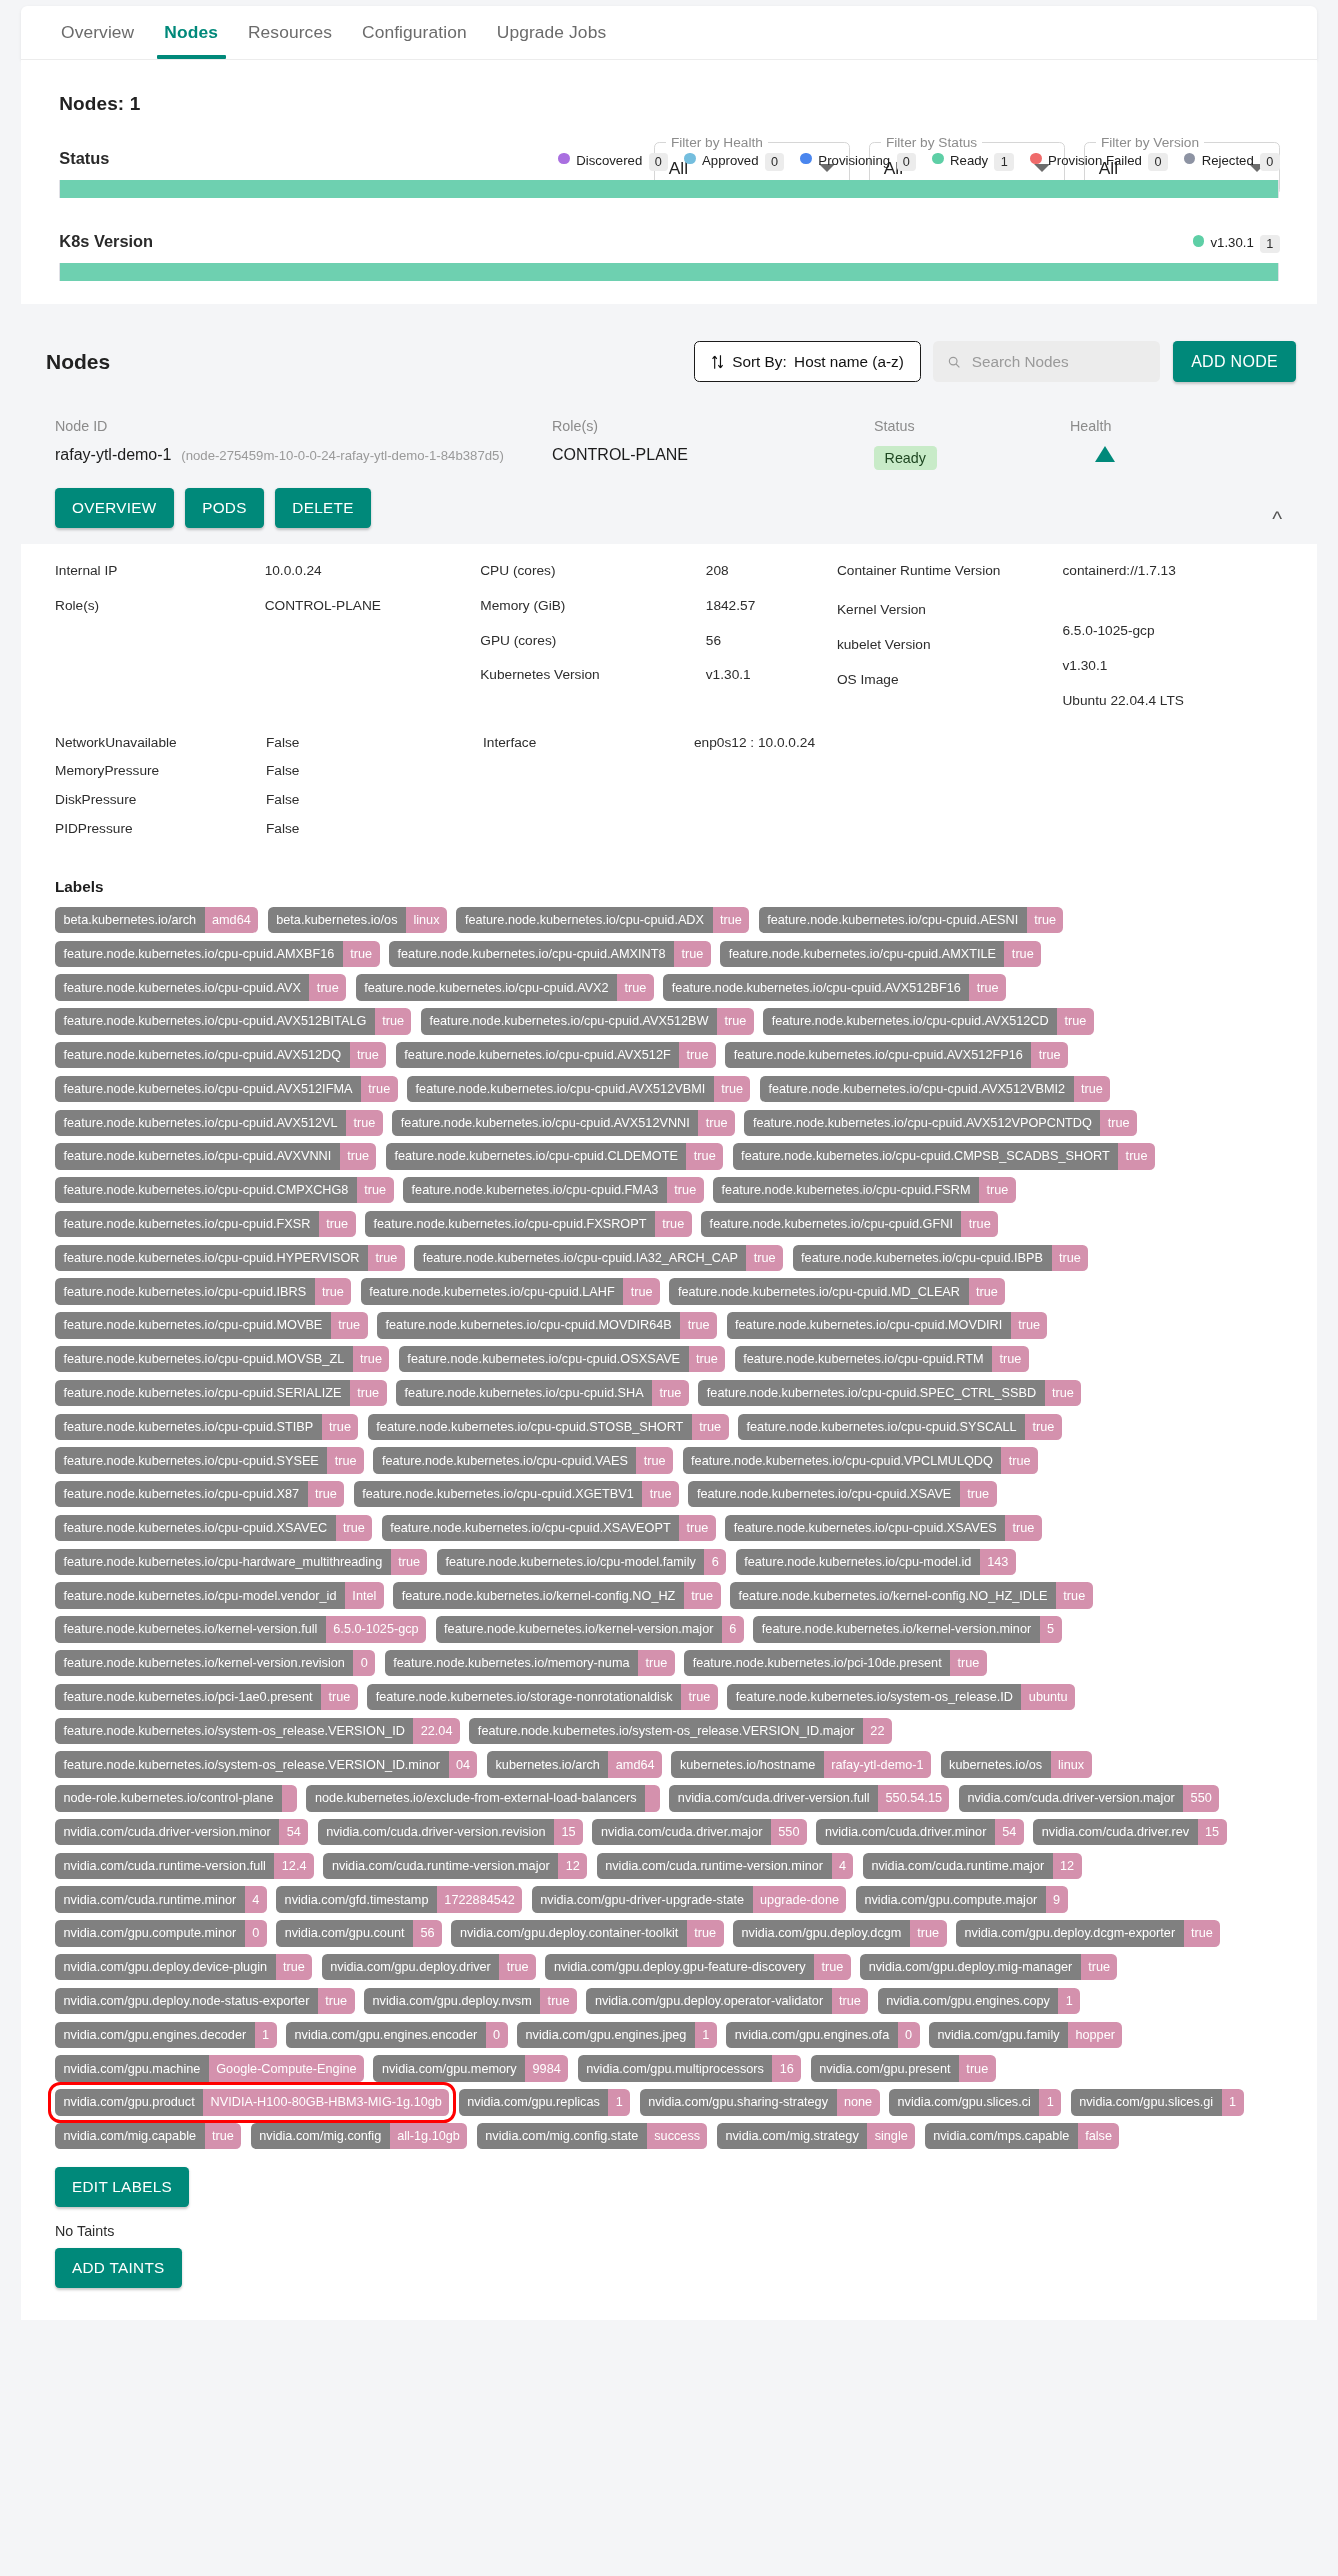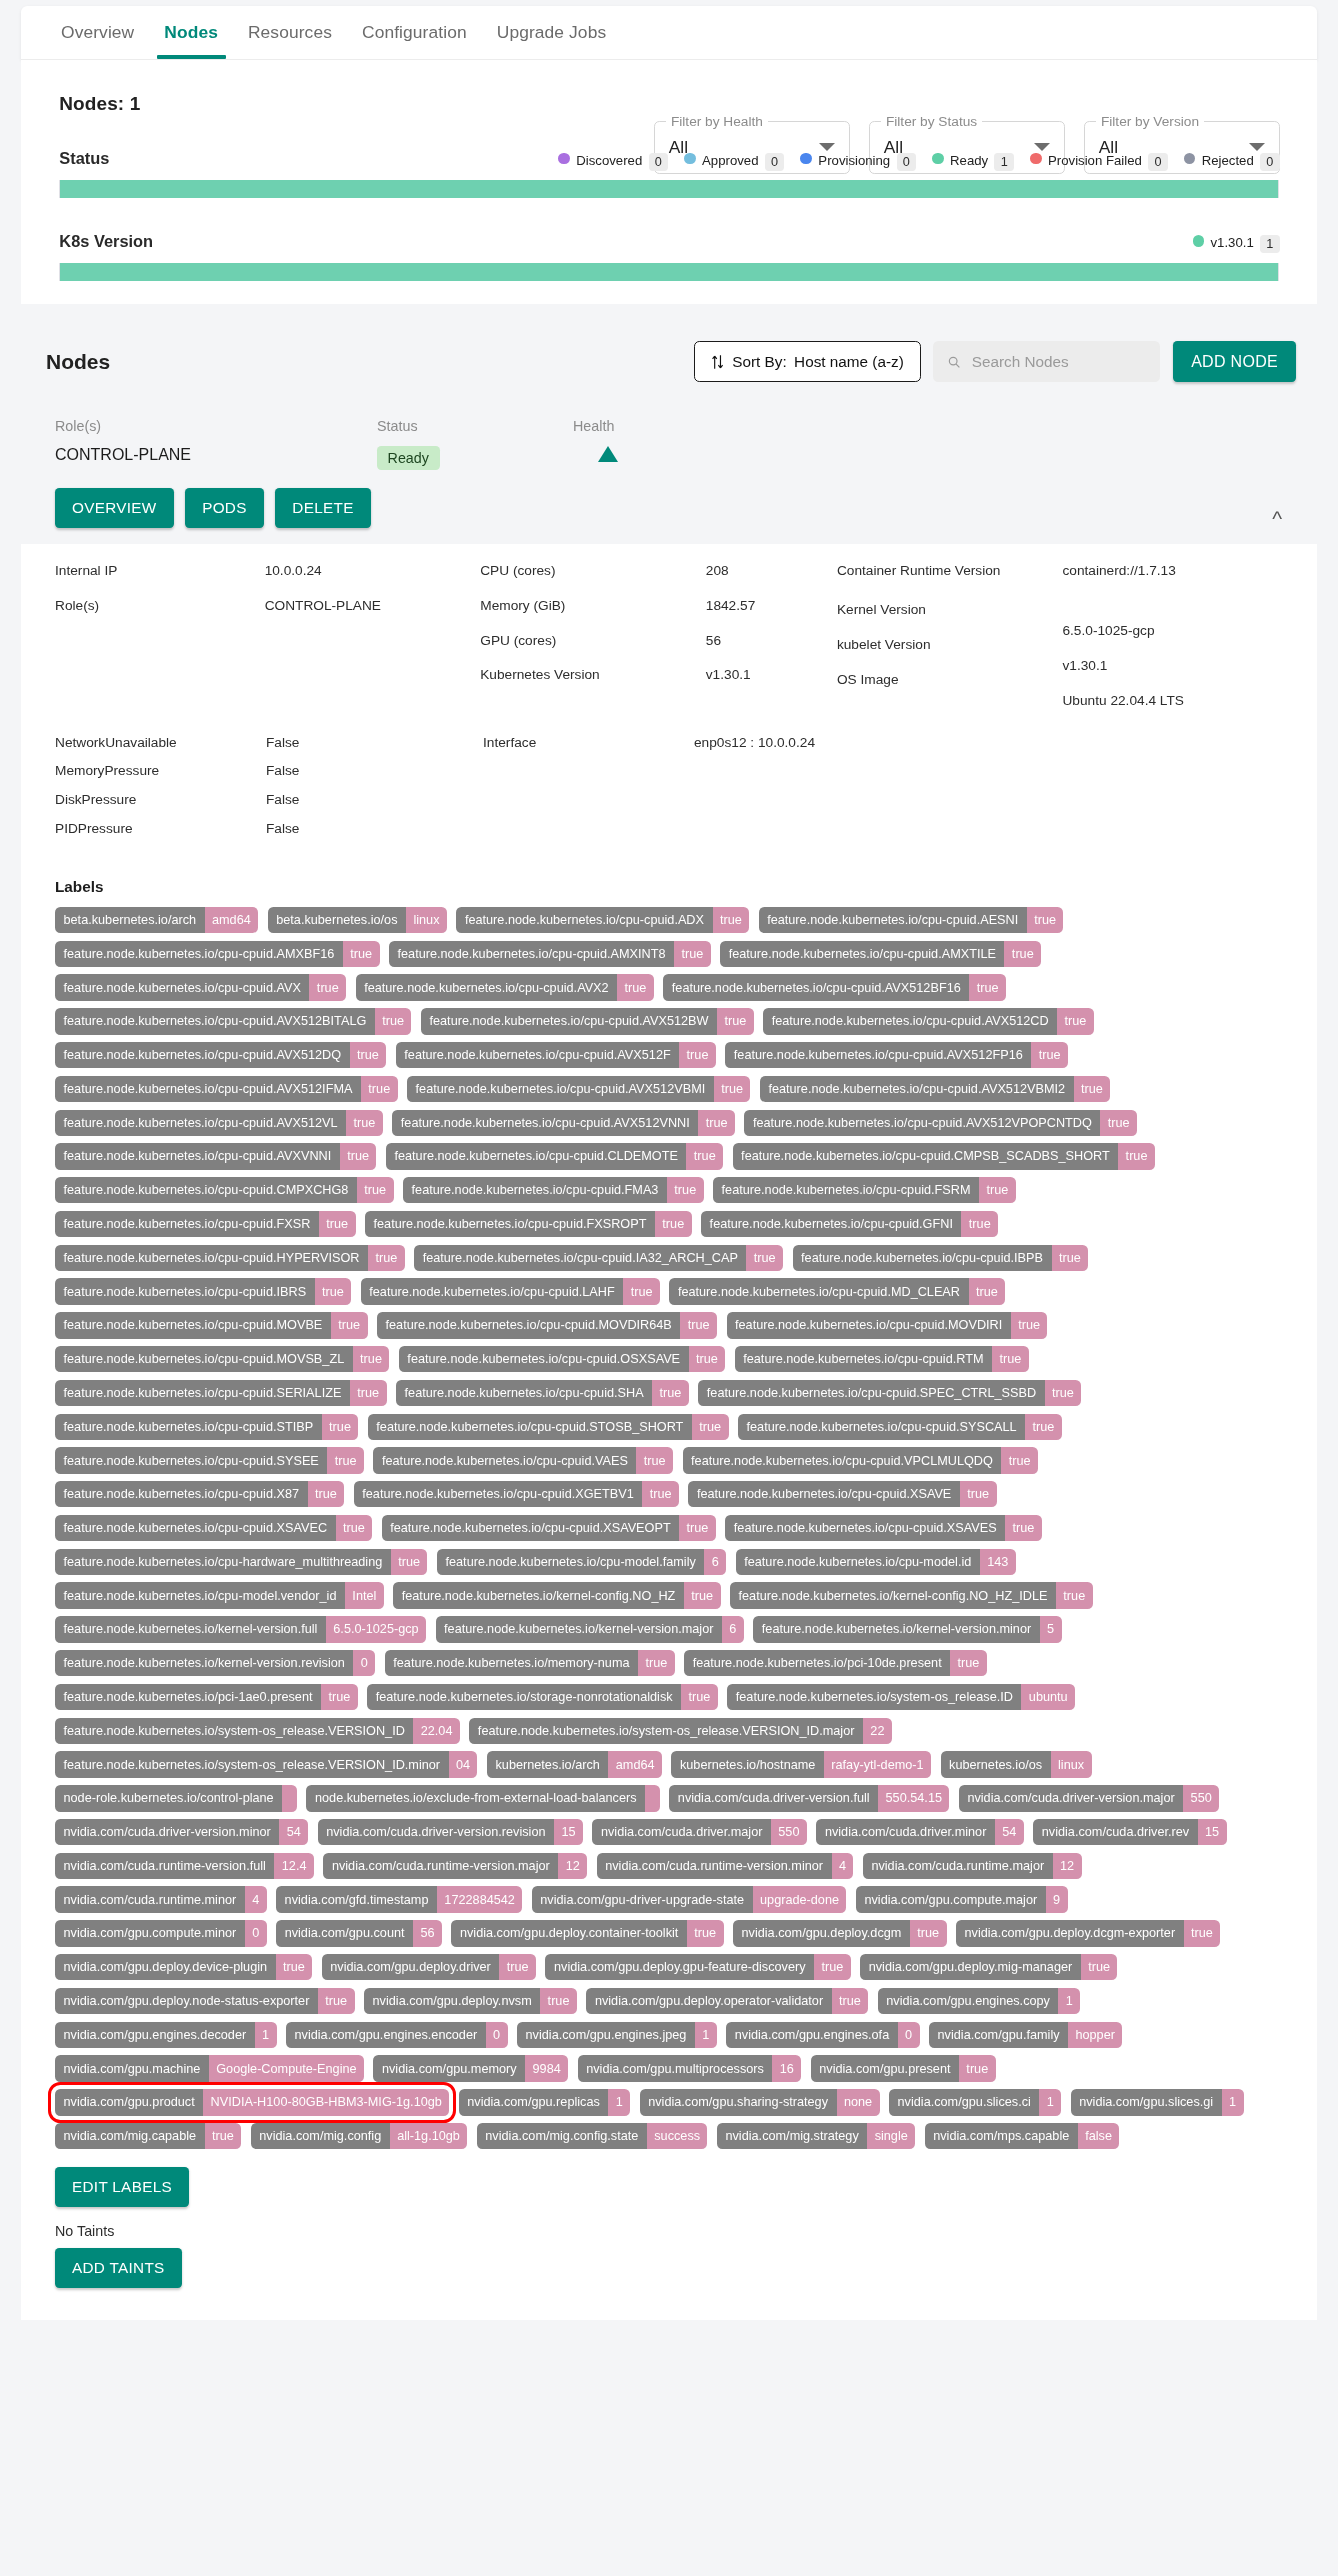--- a/index.html
+++ b/index.html
@@ -52,21 +52,21 @@
     background: #fff;
     padding: 21px 32px 23px 32px;
     position: relative;
   }
   .nodes-count {
     font-size: 19px; font-weight: 700; color: #222;
     letter-spacing: 0.1px;
     margin: 12.7px 0 0 6.3px;
   }
   .filters {
-    position: absolute; right: 37px; top: 61px;
+    position: absolute; right: 37px; top: 82px;
     display: flex; gap: 19px;
   }
   .field {
     position: relative;
     width: 196px; height: 53px;
     border: 1.1px solid #d6d6d6; border-radius: 5.3px;
     display:flex; align-items:center;
     padding: 0 13.7px;
   }
   .field .legend {
@@ -335,20 +335,27 @@
         <input type="text" placeholder="Search Nodes" style="">
       </div>
       <button class="btn-primary">ADD NODE</button>
     </div>
   </div>
 
   <div class="node-panel">
 
     <div class="node-top">
       <div class="node-grid">
+        <div class="col-nodeid">
+          <div class="hdr">Node ID</div>
+          <div>
+            <span class="nodeid-val">rafay-ytl-demo-1</span>
+            <span class="nodeid-sub">(node-275459m-10-0-0-24-rafay-ytl-demo-1-84b387d5)</span>
+          </div>
+        </div>
         <div class="col-roles">
           <div class="hdr">Role(s)</div>
           <div class="role-val">CONTROL-PLANE</div>
         </div>
         <div class="col-status">
           <div class="hdr">Status</div>
           <div class="chip-ready">Ready</div>
         </div>
         <div class="col-health">
           <div class="hdr">Health</div>

